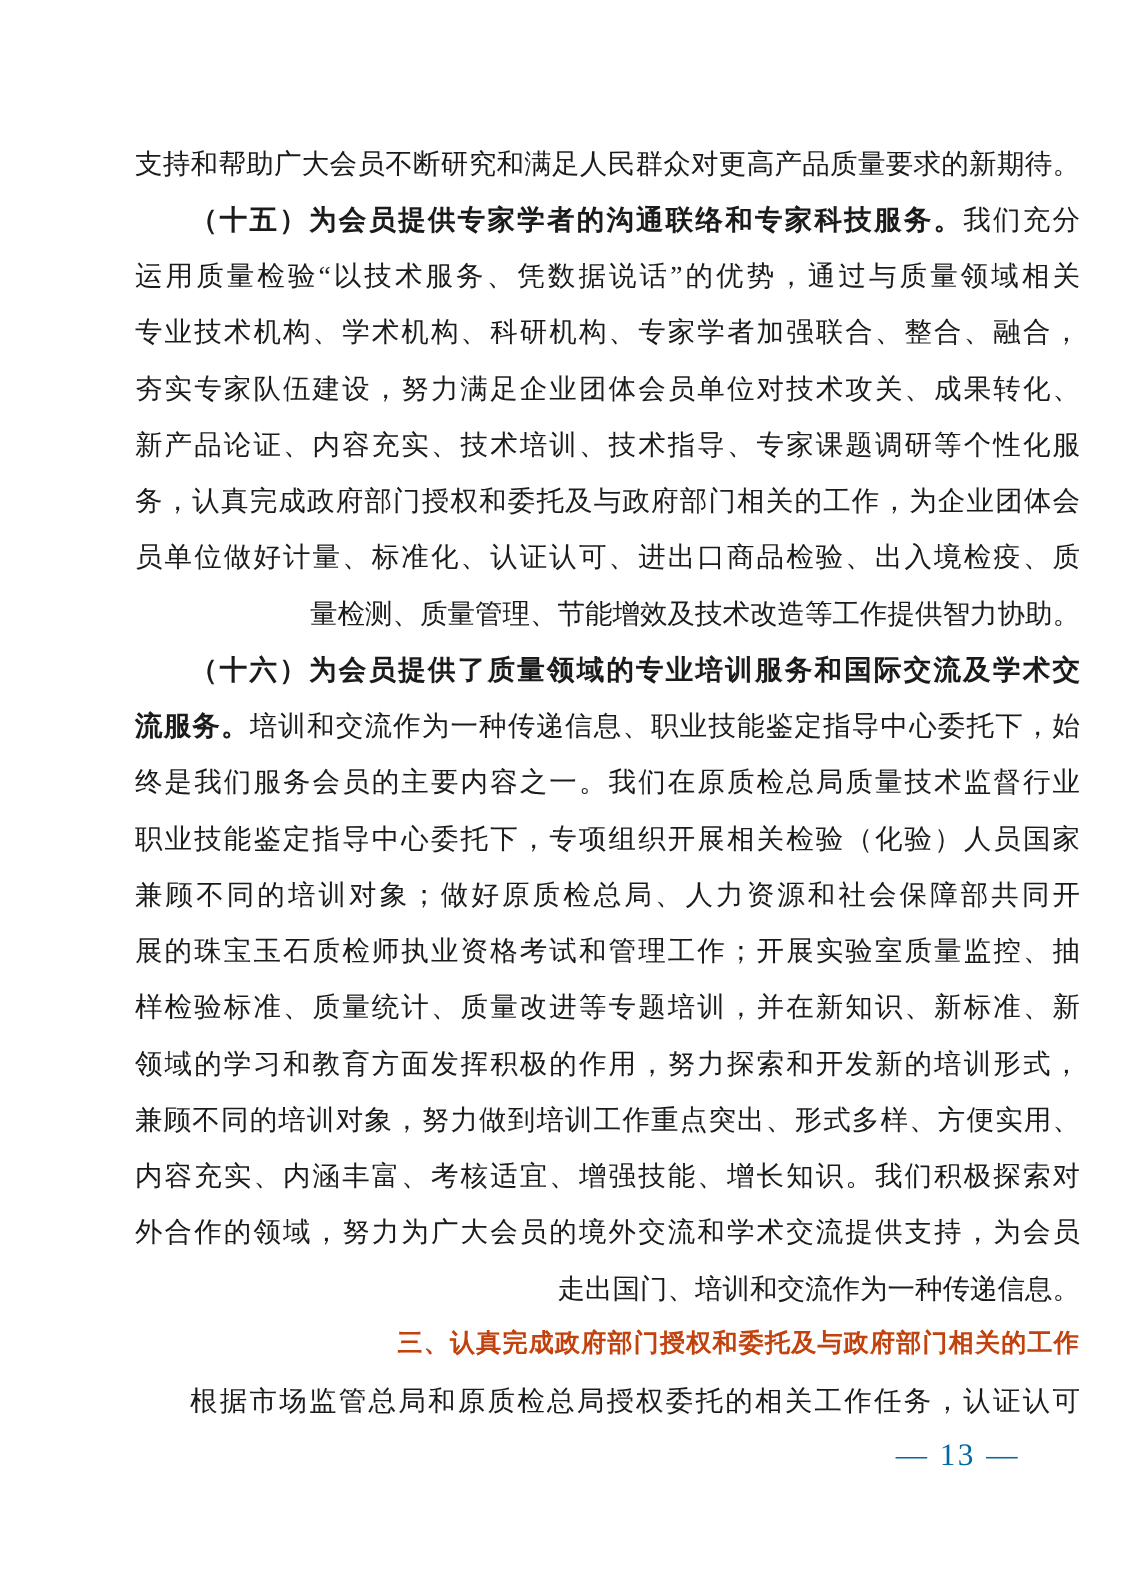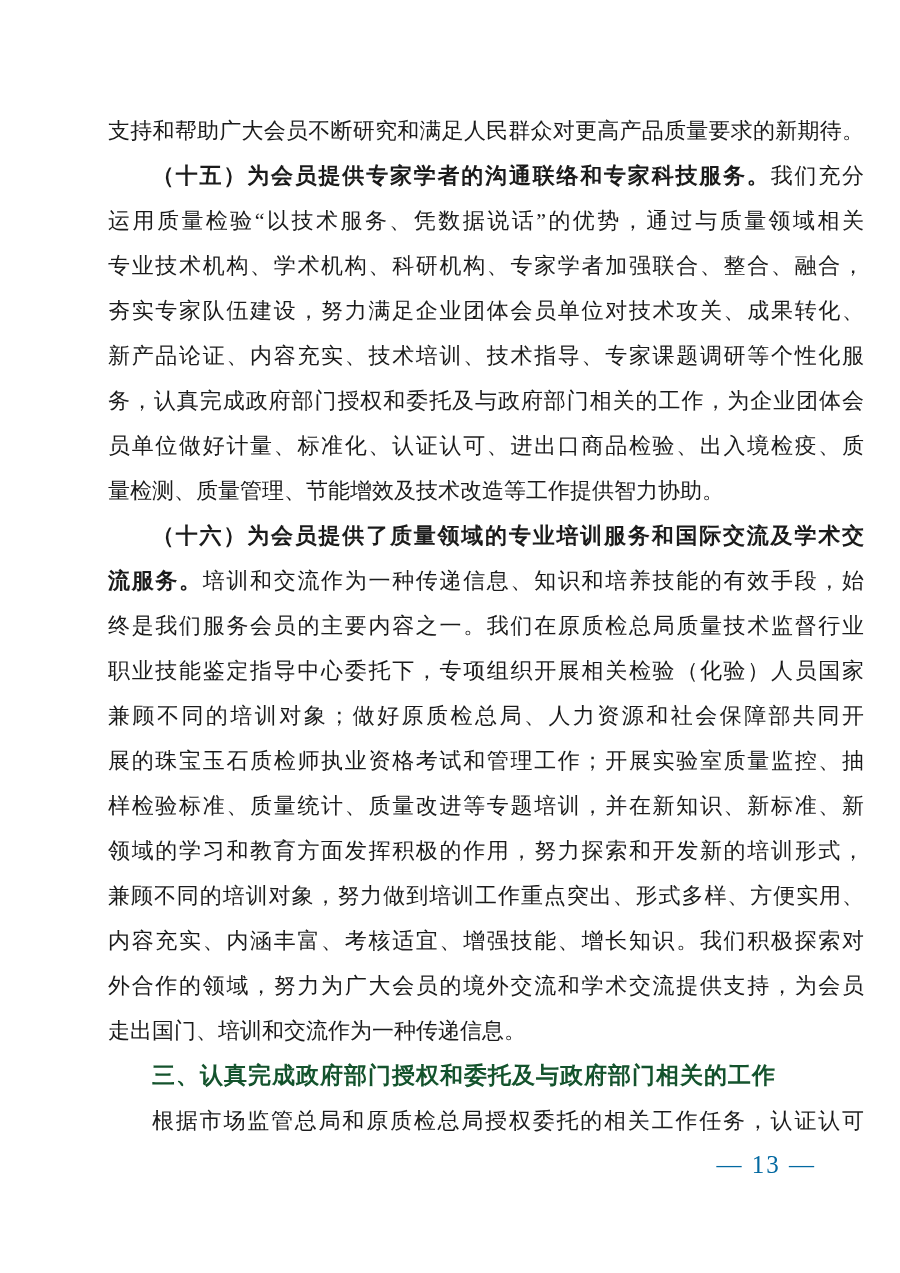--- a/index.html
+++ b/index.html
@@ -25,37 +25,38 @@
     width: 756px;
     font-family: "Liberation Serif", "DejaVu Serif", serif;
     font-size: 22px;
     color: #1b1b1b;
     margin-left: 24px;
   }
   .line {
     height: 45px;
     line-height: 45px;
     white-space: normal;
+    text-align: right;
   }
   .line.justify {
     text-align: justify;
     text-align-last: justify;
   }
   .line.indent {
     text-indent: 44px;
   }
   .run.bold {
     font-weight: 700;
   }
   .line.heading {
     font-family: "Liberation Sans", "DejaVu Sans", sans-serif;
     font-weight: 700;
-    font-size: 23px;
+    font-size: 20px;
     letter-spacing: 1px;
-    color: #14532d;
+    color: #c2410c;
   }
   .page-number {
     position: absolute;
     top: 1148px;
     right: 84px;
     height: 34px;
     line-height: 34px;
     font-family: "Liberation Serif", "DejaVu Serif", serif;
     font-size: 25px;
     letter-spacing: 2px;
@@ -70,21 +71,21 @@
       <div class="line justify"><span class="run">支持和帮助广大会员不断研究和满足人民群众对更高产品质量要求的新期待。</span></div>
       <div class="line justify indent"><span class="run bold">（十五）为会员提供专家学者的沟通联络和专家科技服务。</span><span class="run">我们充分</span></div>
       <div class="line justify"><span class="run">运用质量检验“以技术服务、凭数据说话”的优势，通过与质量领域相关</span></div>
       <div class="line justify"><span class="run">专业技术机构、学术机构、科研机构、专家学者加强联合、整合、融合，</span></div>
       <div class="line justify"><span class="run">夯实专家队伍建设，努力满足企业团体会员单位对技术攻关、成果转化、</span></div>
       <div class="line justify"><span class="run">新产品论证、内容充实、技术培训、技术指导、专家课题调研等个性化服</span></div>
       <div class="line justify"><span class="run">务，认真完成政府部门授权和委托及与政府部门相关的工作，为企业团体会</span></div>
       <div class="line justify"><span class="run">员单位做好计量、标准化、认证认可、进出口商品检验、出入境检疫、质</span></div>
       <div class="line"><span class="run">量检测、质量管理、节能增效及技术改造等工作提供智力协助。</span></div>
       <div class="line justify indent"><span class="run bold">（十六）为会员提供了质量领域的专业培训服务和国际交流及学术交</span></div>
-      <div class="line justify"><span class="run bold">流服务。</span><span class="run">培训和交流作为一种传递信息、知识和培养技能的有效手段，始</span></div>
+      <div class="line justify"><span class="run bold">流服务。</span><span class="run">培训和交流作为一种传递信息、职业技能鉴定指导中心委托下，始</span></div>
       <div class="line justify"><span class="run">终是我们服务会员的主要内容之一。我们在原质检总局质量技术监督行业</span></div>
       <div class="line justify"><span class="run">职业技能鉴定指导中心委托下，专项组织开展相关检验（化验）人员国家</span></div>
       <div class="line justify"><span class="run">兼顾不同的培训对象；做好原质检总局、人力资源和社会保障部共同开</span></div>
       <div class="line justify"><span class="run">展的珠宝玉石质检师执业资格考试和管理工作；开展实验室质量监控、抽</span></div>
       <div class="line justify"><span class="run">样检验标准、质量统计、质量改进等专题培训，并在新知识、新标准、新</span></div>
       <div class="line justify"><span class="run">领域的学习和教育方面发挥积极的作用，努力探索和开发新的培训形式，</span></div>
       <div class="line justify"><span class="run">兼顾不同的培训对象，努力做到培训工作重点突出、形式多样、方便实用、</span></div>
       <div class="line justify"><span class="run">内容充实、内涵丰富、考核适宜、增强技能、增长知识。我们积极探索对</span></div>
       <div class="line justify"><span class="run">外合作的领域，努力为广大会员的境外交流和学术交流提供支持，为会员</span></div>
       <div class="line"><span class="run">走出国门、培训和交流作为一种传递信息。</span></div>

